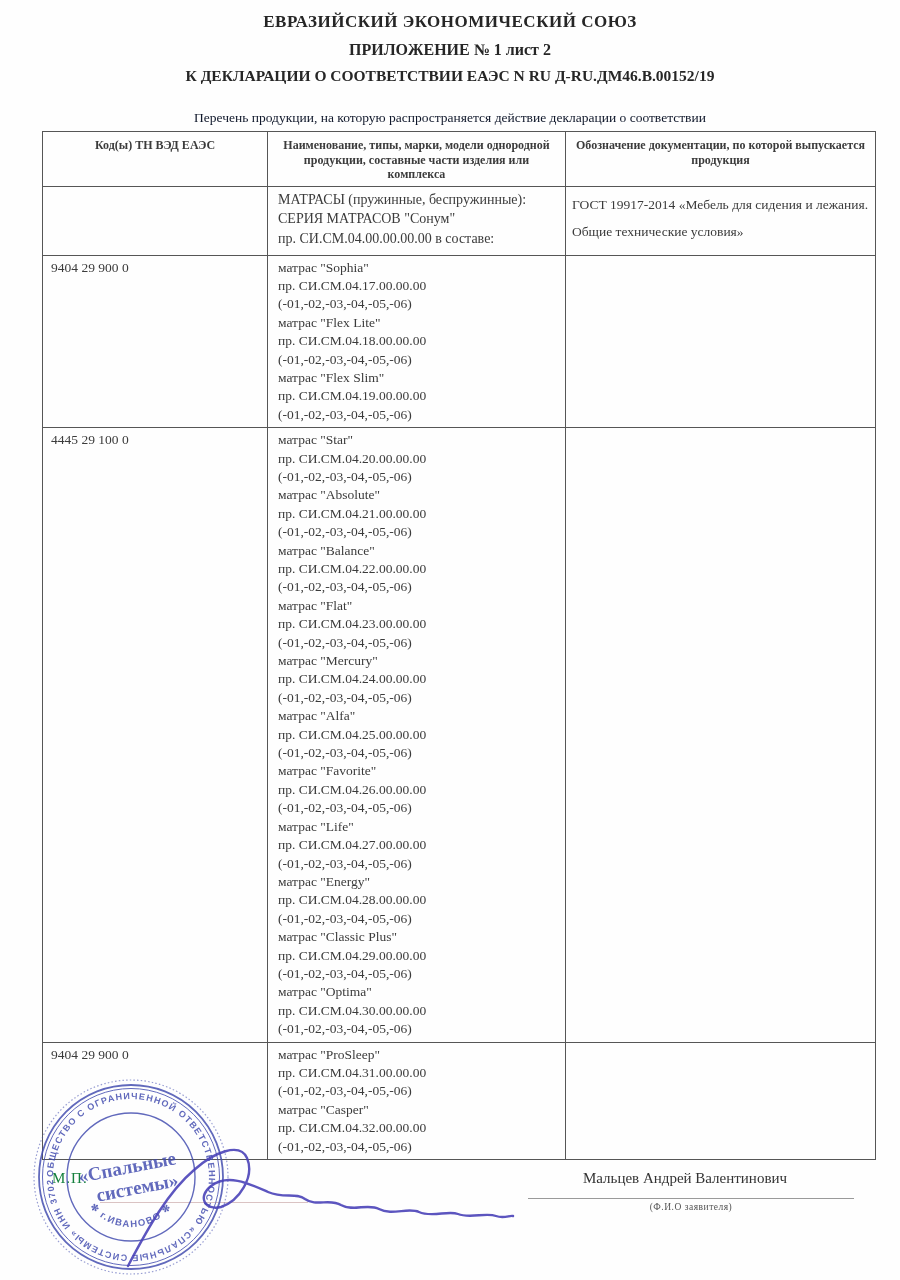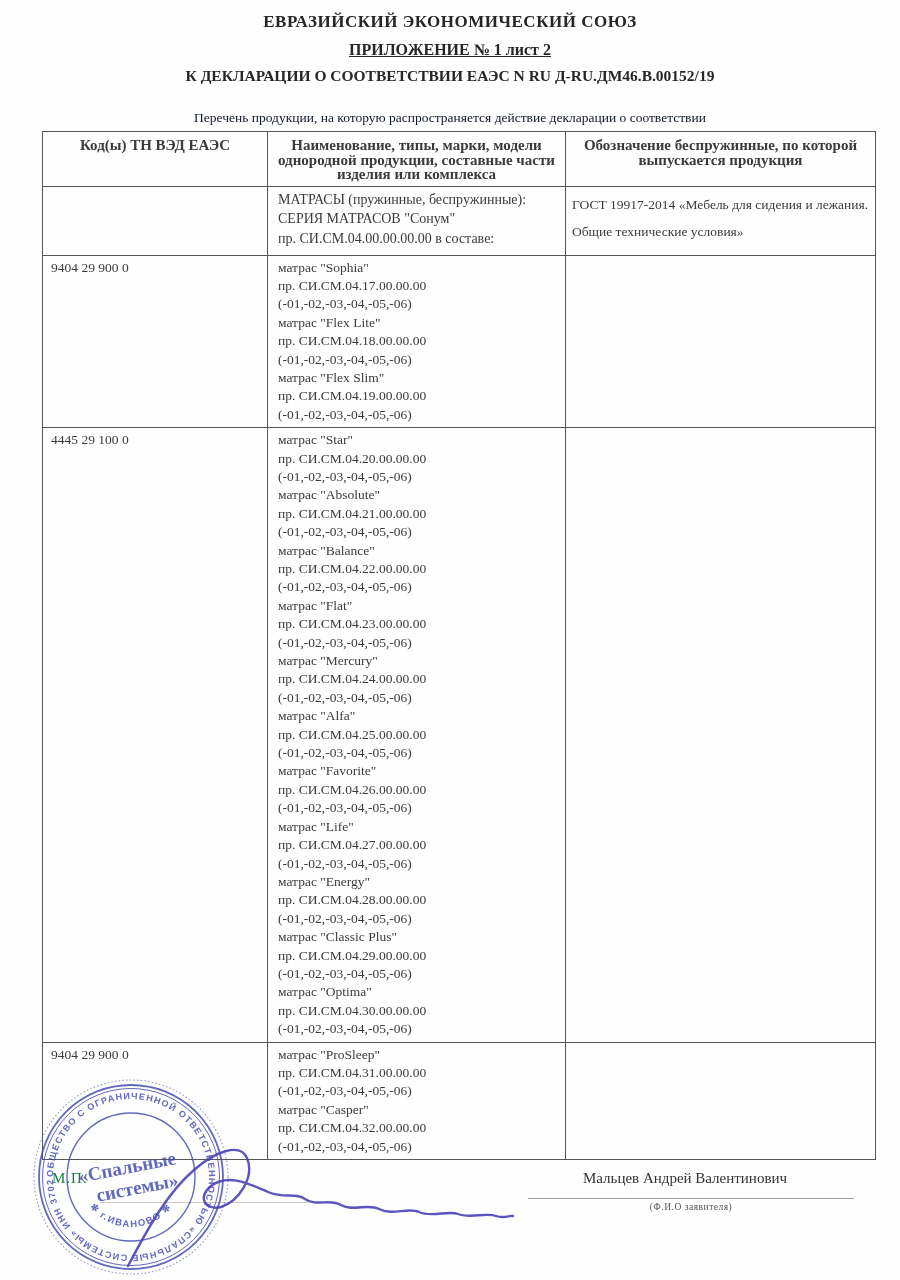--- a/index.html
+++ b/index.html
@@ -6,36 +6,36 @@
   .page{
     position:relative;
     width:900px;height:1280px;
     background:#fefefe;
     font-family:"Liberation Serif", serif;
     color:#2e2e2e;
     overflow:hidden;
   }
   .titles{padding-top:10px;text-align:center;}
   .title1{font-size:17px;font-weight:bold;letter-spacing:.5px;margin:2px 0 0 0;color:#262626;}
-  .title2{font-size:16px;font-weight:bold;margin:9px 0 0 0;color:#262626;text-decoration:underline;}
+  .title2{font-size:16px;font-weight:bold;margin:9px 0 0 0;color:#262626;}
   .title3{font-size:15.5px;font-weight:bold;margin:8px 0 0 0;color:#262626;}
   .caption{font-size:13.5px;margin-top:25px;text-align:center;color:#0f172a;}
   table.decl{
     border-collapse:collapse;
     margin:5px auto 0 42px;
     width:833px;
     table-layout:fixed;
   }
   table.decl td,table.decl th{
     border:1px solid #565656;
     vertical-align:top;
     color:#3b3b3b;
   }
   th.h{
-    font-size:15px;font-weight:bold;line-height:14.5px;
+    font-size:12px;font-weight:bold;line-height:14.5px;
     text-align:center;padding:6px 8px 4px 8px;height:50px;
     box-sizing:border-box;color:#303030;
   }
   .col-code{width:225px;}
   .col-prod{width:298px;}
   .col-doc{width:310px;}
   td.code{font-size:13.5px;padding:4px 6px 2px 8px;}
   td.prod{font-size:13.5px;line-height:18.4px;padding:3px 4px 3px 10px;white-space:pre-line;margin-top:28px;}
   td.prod.intro{font-size:14px;line-height:19.5px;height:62px;box-sizing:content-box;}
   td.doc{font-size:13.5px;line-height:27px;padding:4px 3px 2px 6px;}
@@ -78,21 +78,21 @@
   <table class="decl">
     <colgroup>
       <col class="col-code">
         <col class="col-prod">
         <col class="col-doc">
     </colgroup>
     <tbody>
         <tr>
       <th class="h">Код(ы) ТН ВЭД ЕАЭС</th>
       <th class="h">Наименование, типы, марки, модели однородной продукции, составные части изделия или комплекса</th>
-      <th class="h">Обозначение беспружинные, по которой выпускается продукция</th>
+      <th class="h">Обозначение документации, по которой выпускается продукция</th>
     </tr>
     <tr>
       <td class="code"></td>
       <td class="prod intro">МАТРАСЫ (пружинные, беспружинные):
 СЕРИЯ МАТРАСОВ "Сонум"
 пр. СИ.СМ.04.00.00.00.00 в составе:</td>
       <td class="doc">ГОСТ 19917-2014 «Мебель для сидения и лежания. Общие технические условия»</td>
     </tr>
     <tr>
       <td class="code">9404 29 900 0</td>

